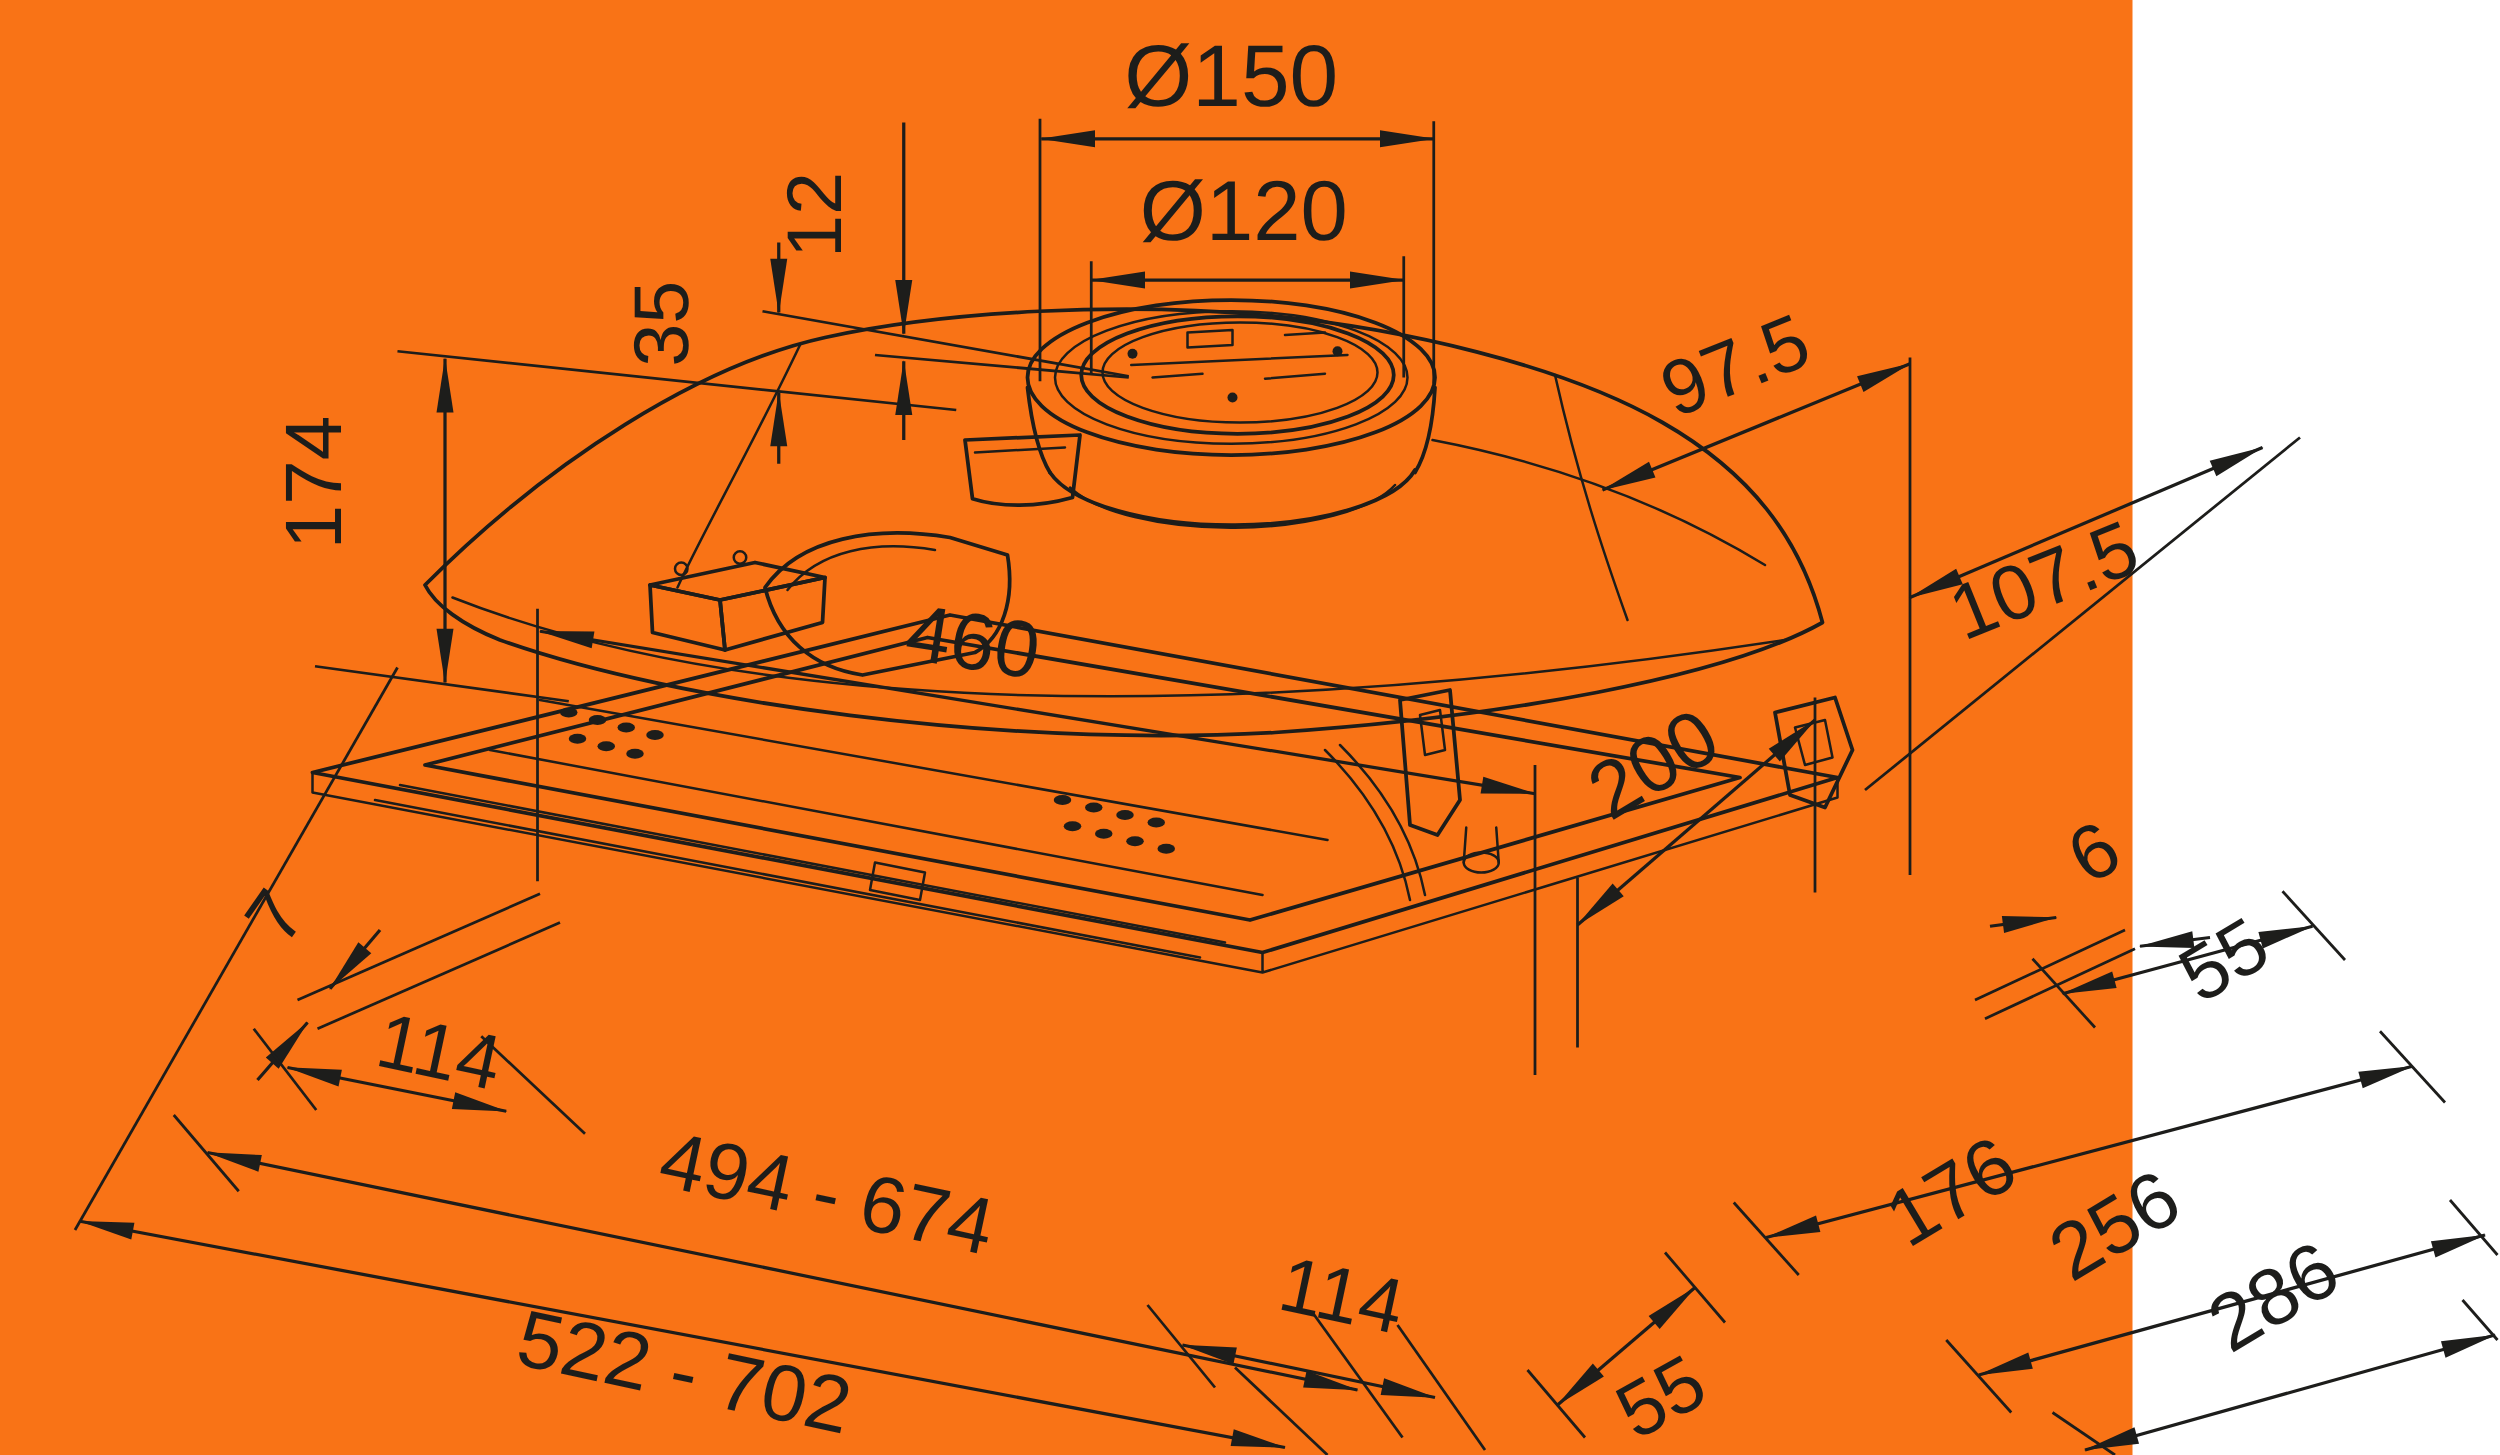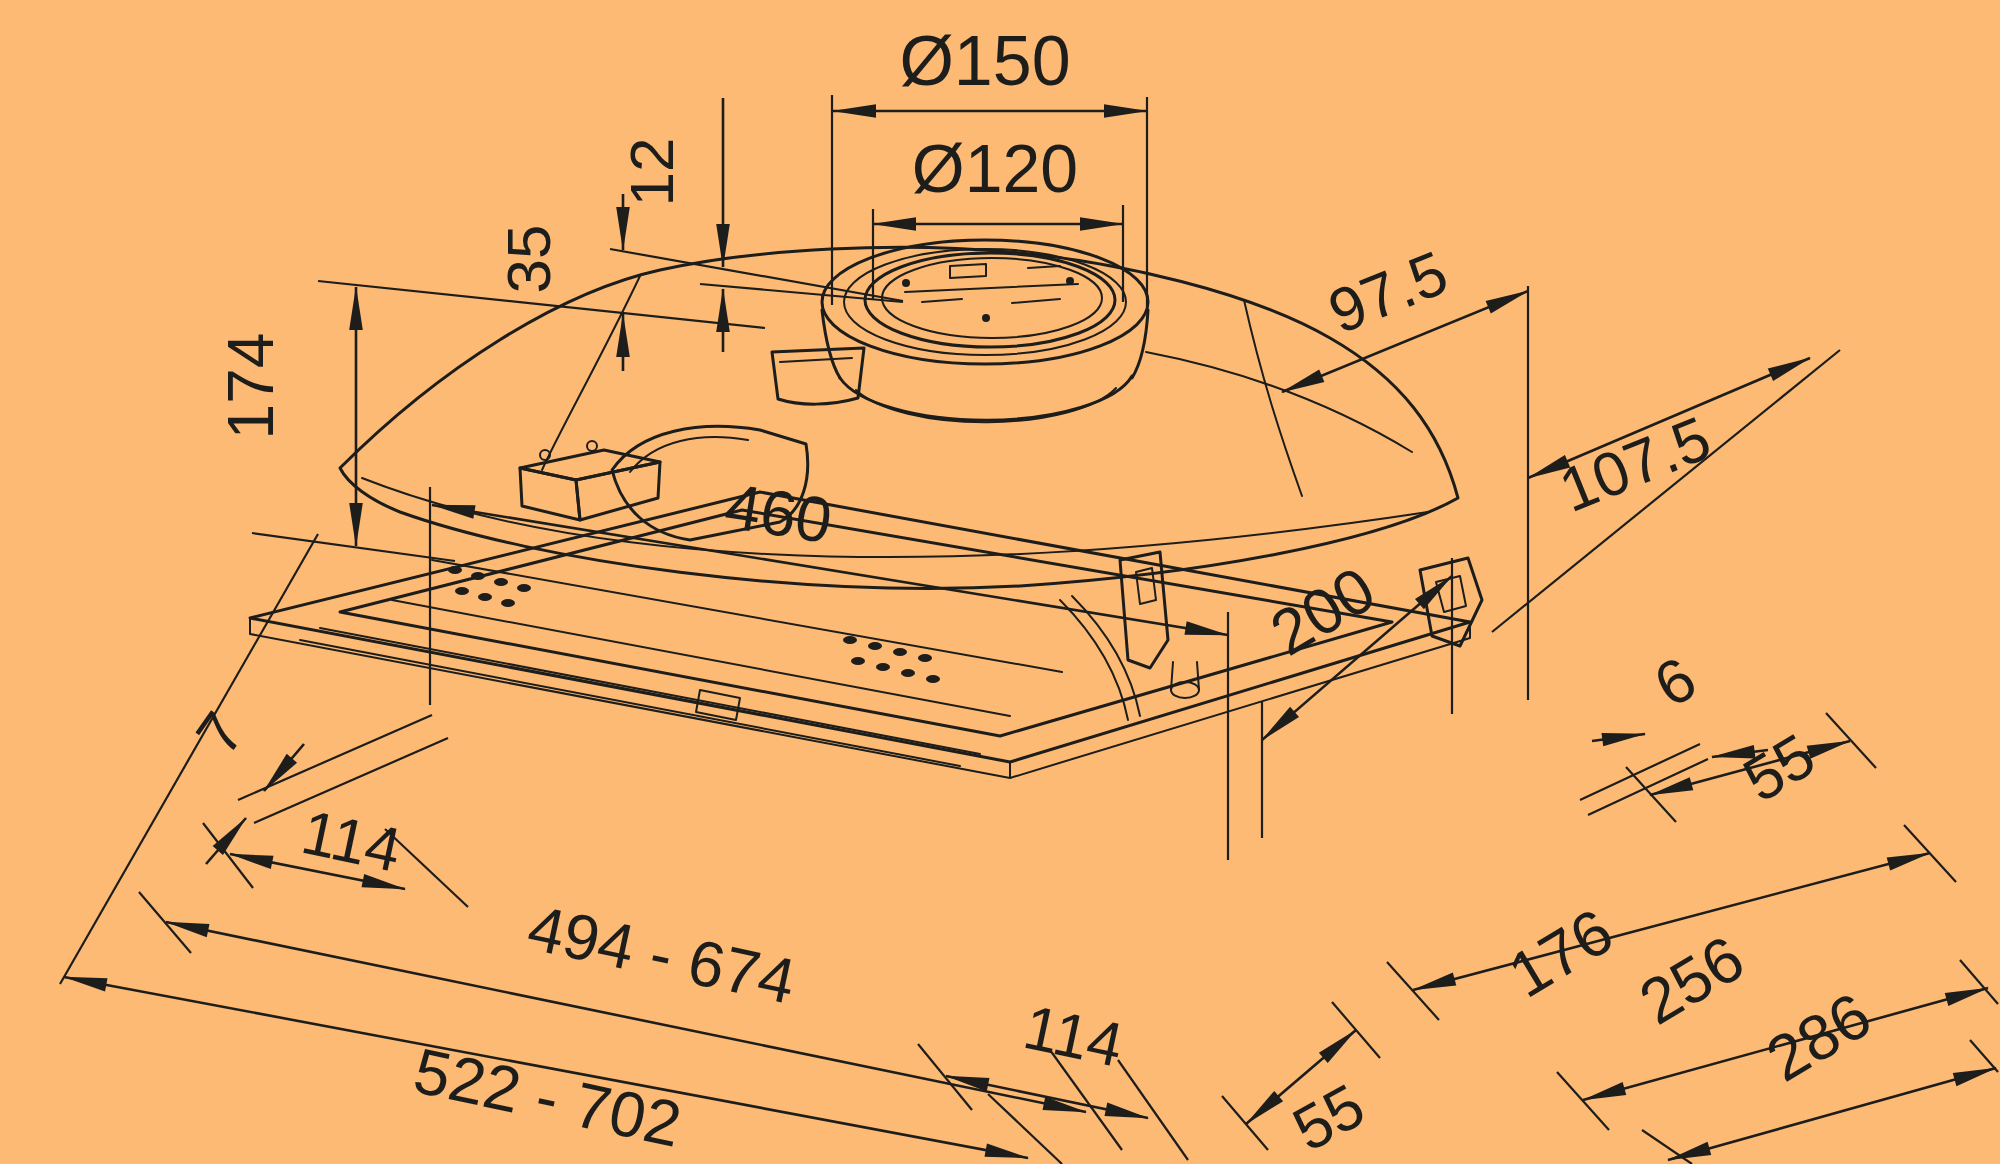--- a/index.html
+++ b/index.html
@@ -6,23 +6,23 @@
     margin: 0;
     padding: 0;
     background: #ffffff;
     width: 2000px;
     height: 1164px;
     overflow: hidden;
     font-family: "Liberation Sans", sans-serif;
   }
   .drawing-stage {
     position: relative;
-    width: 2000px;
+    width: 1706px;
     height: 1164px;
-    background: #fdba74;
+    background: #f97316;
   }
   svg { display: block; }
   .body-line {
     fill: none;
     stroke: #1d1d1b;
     stroke-width: 3;
     stroke-linecap: round;
     stroke-linejoin: round;
   }
   .body-line-thin {

